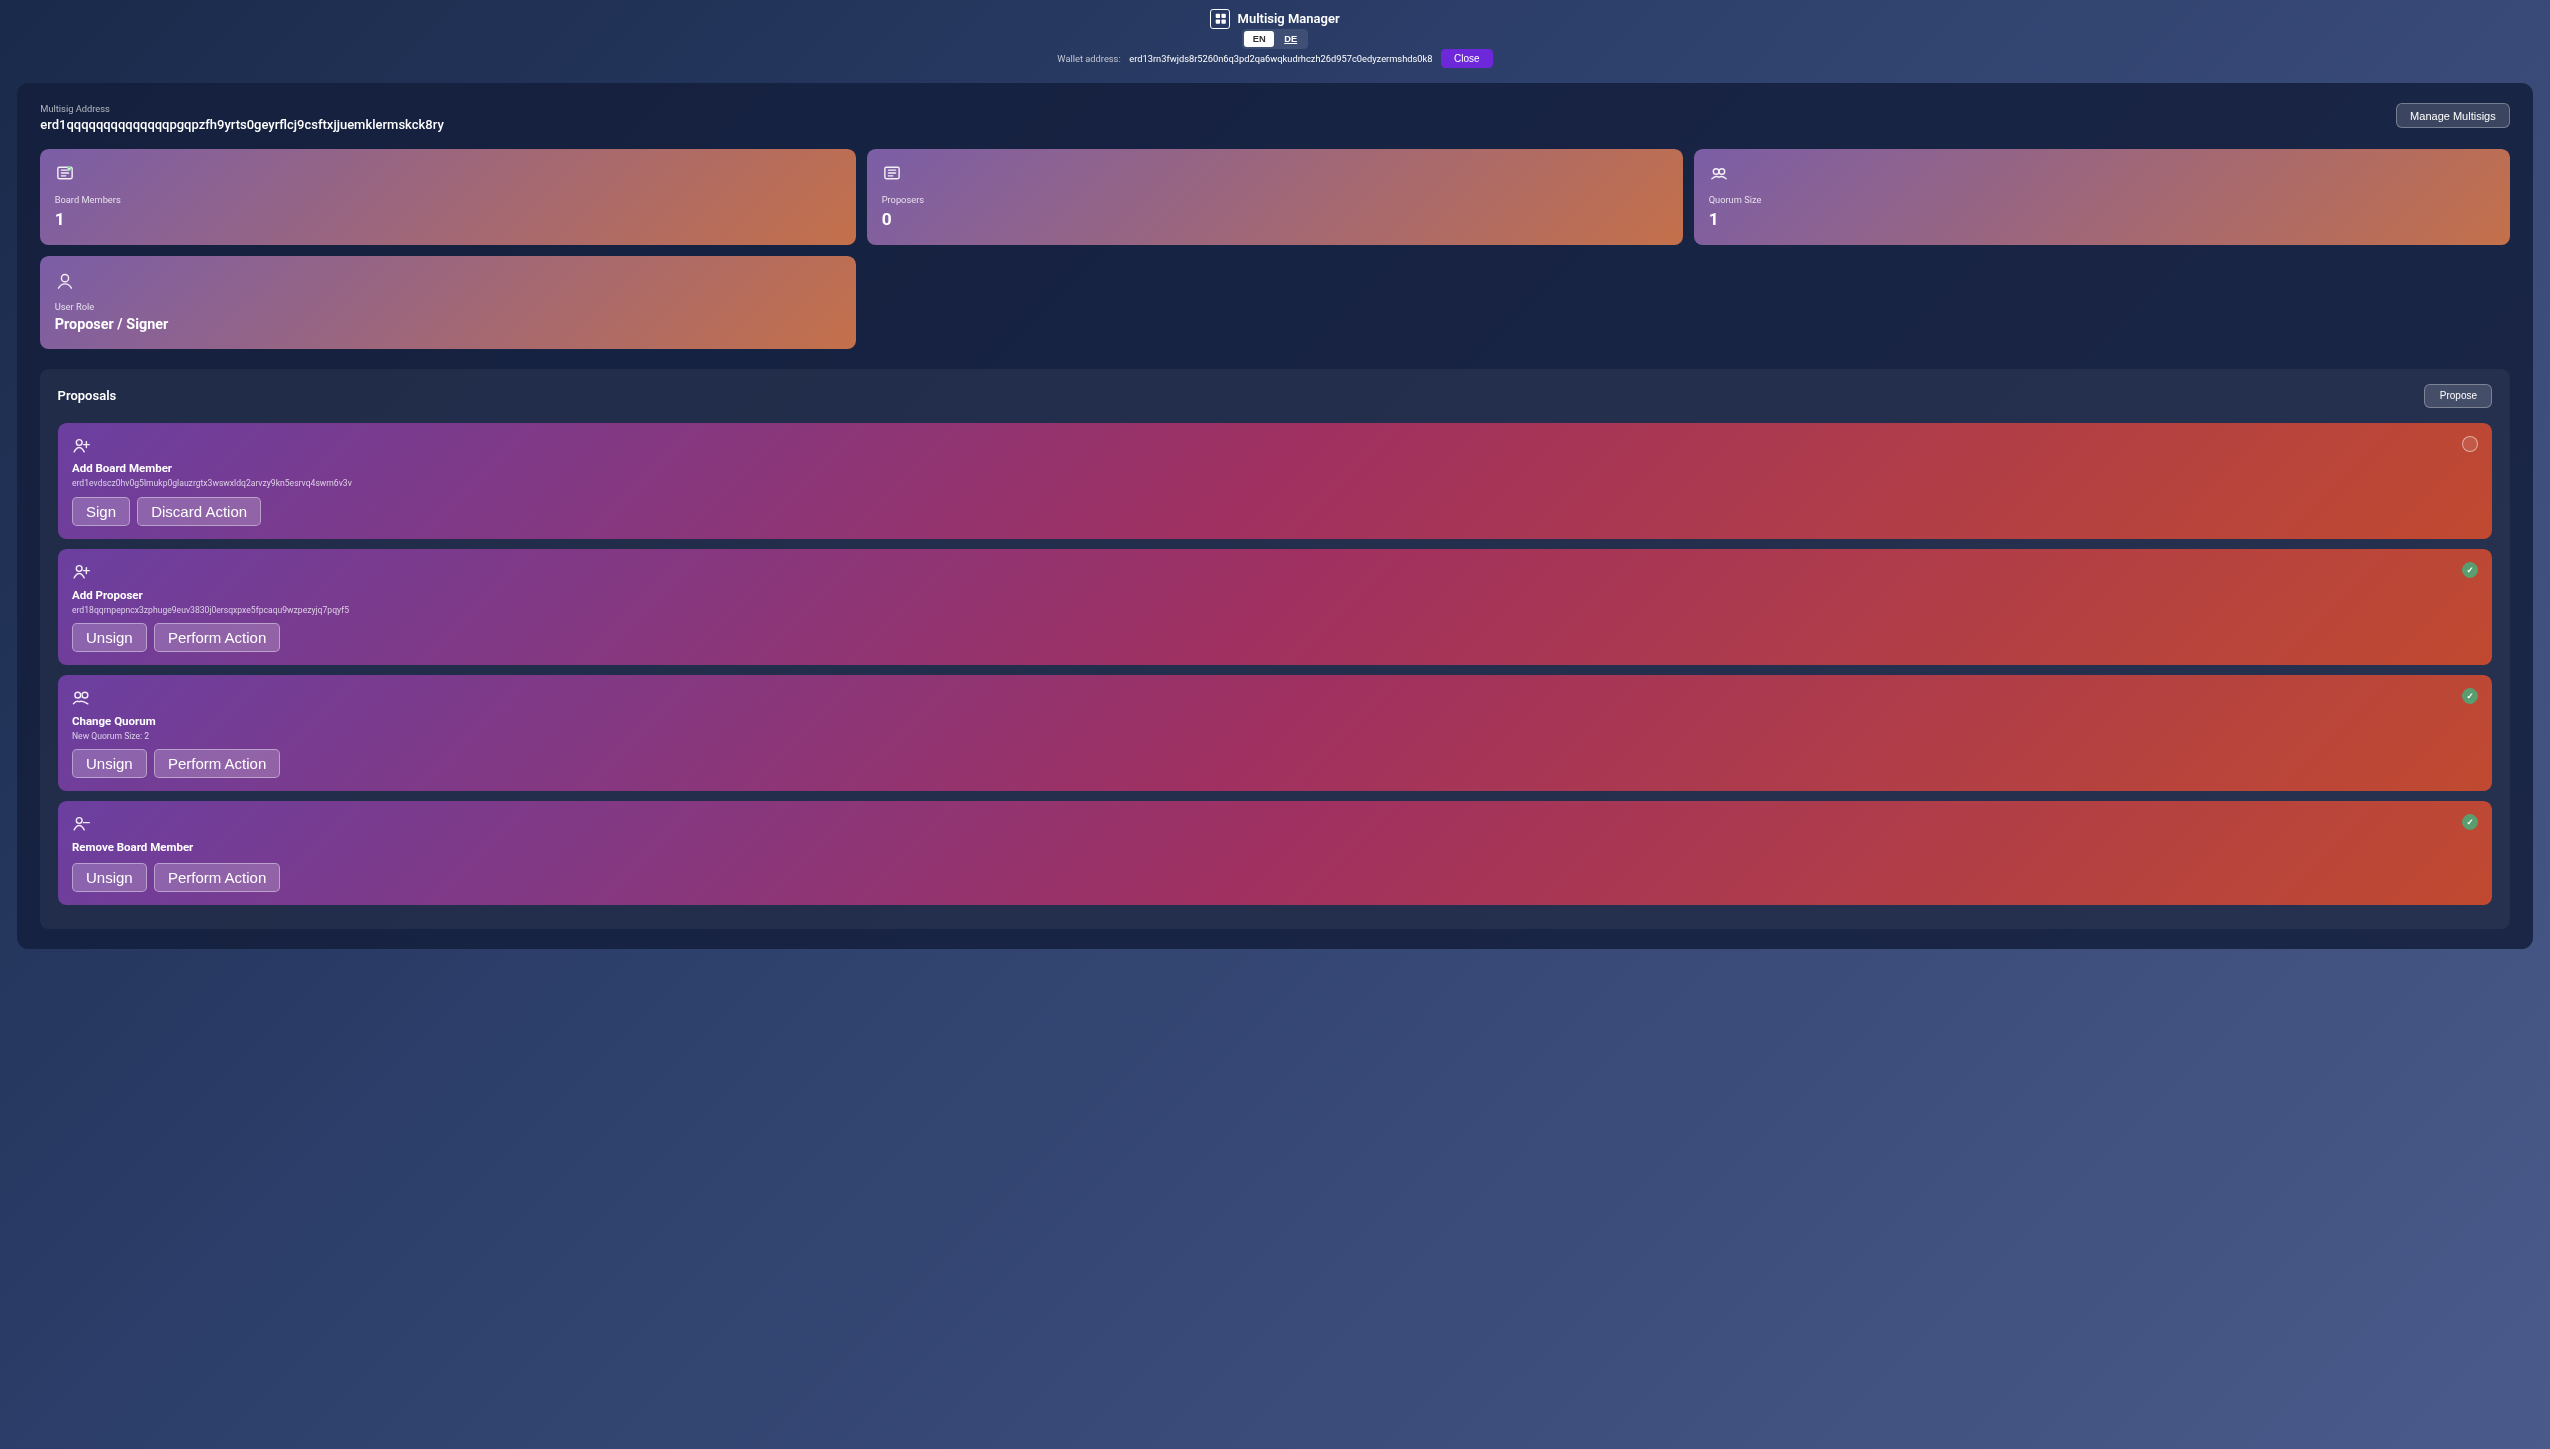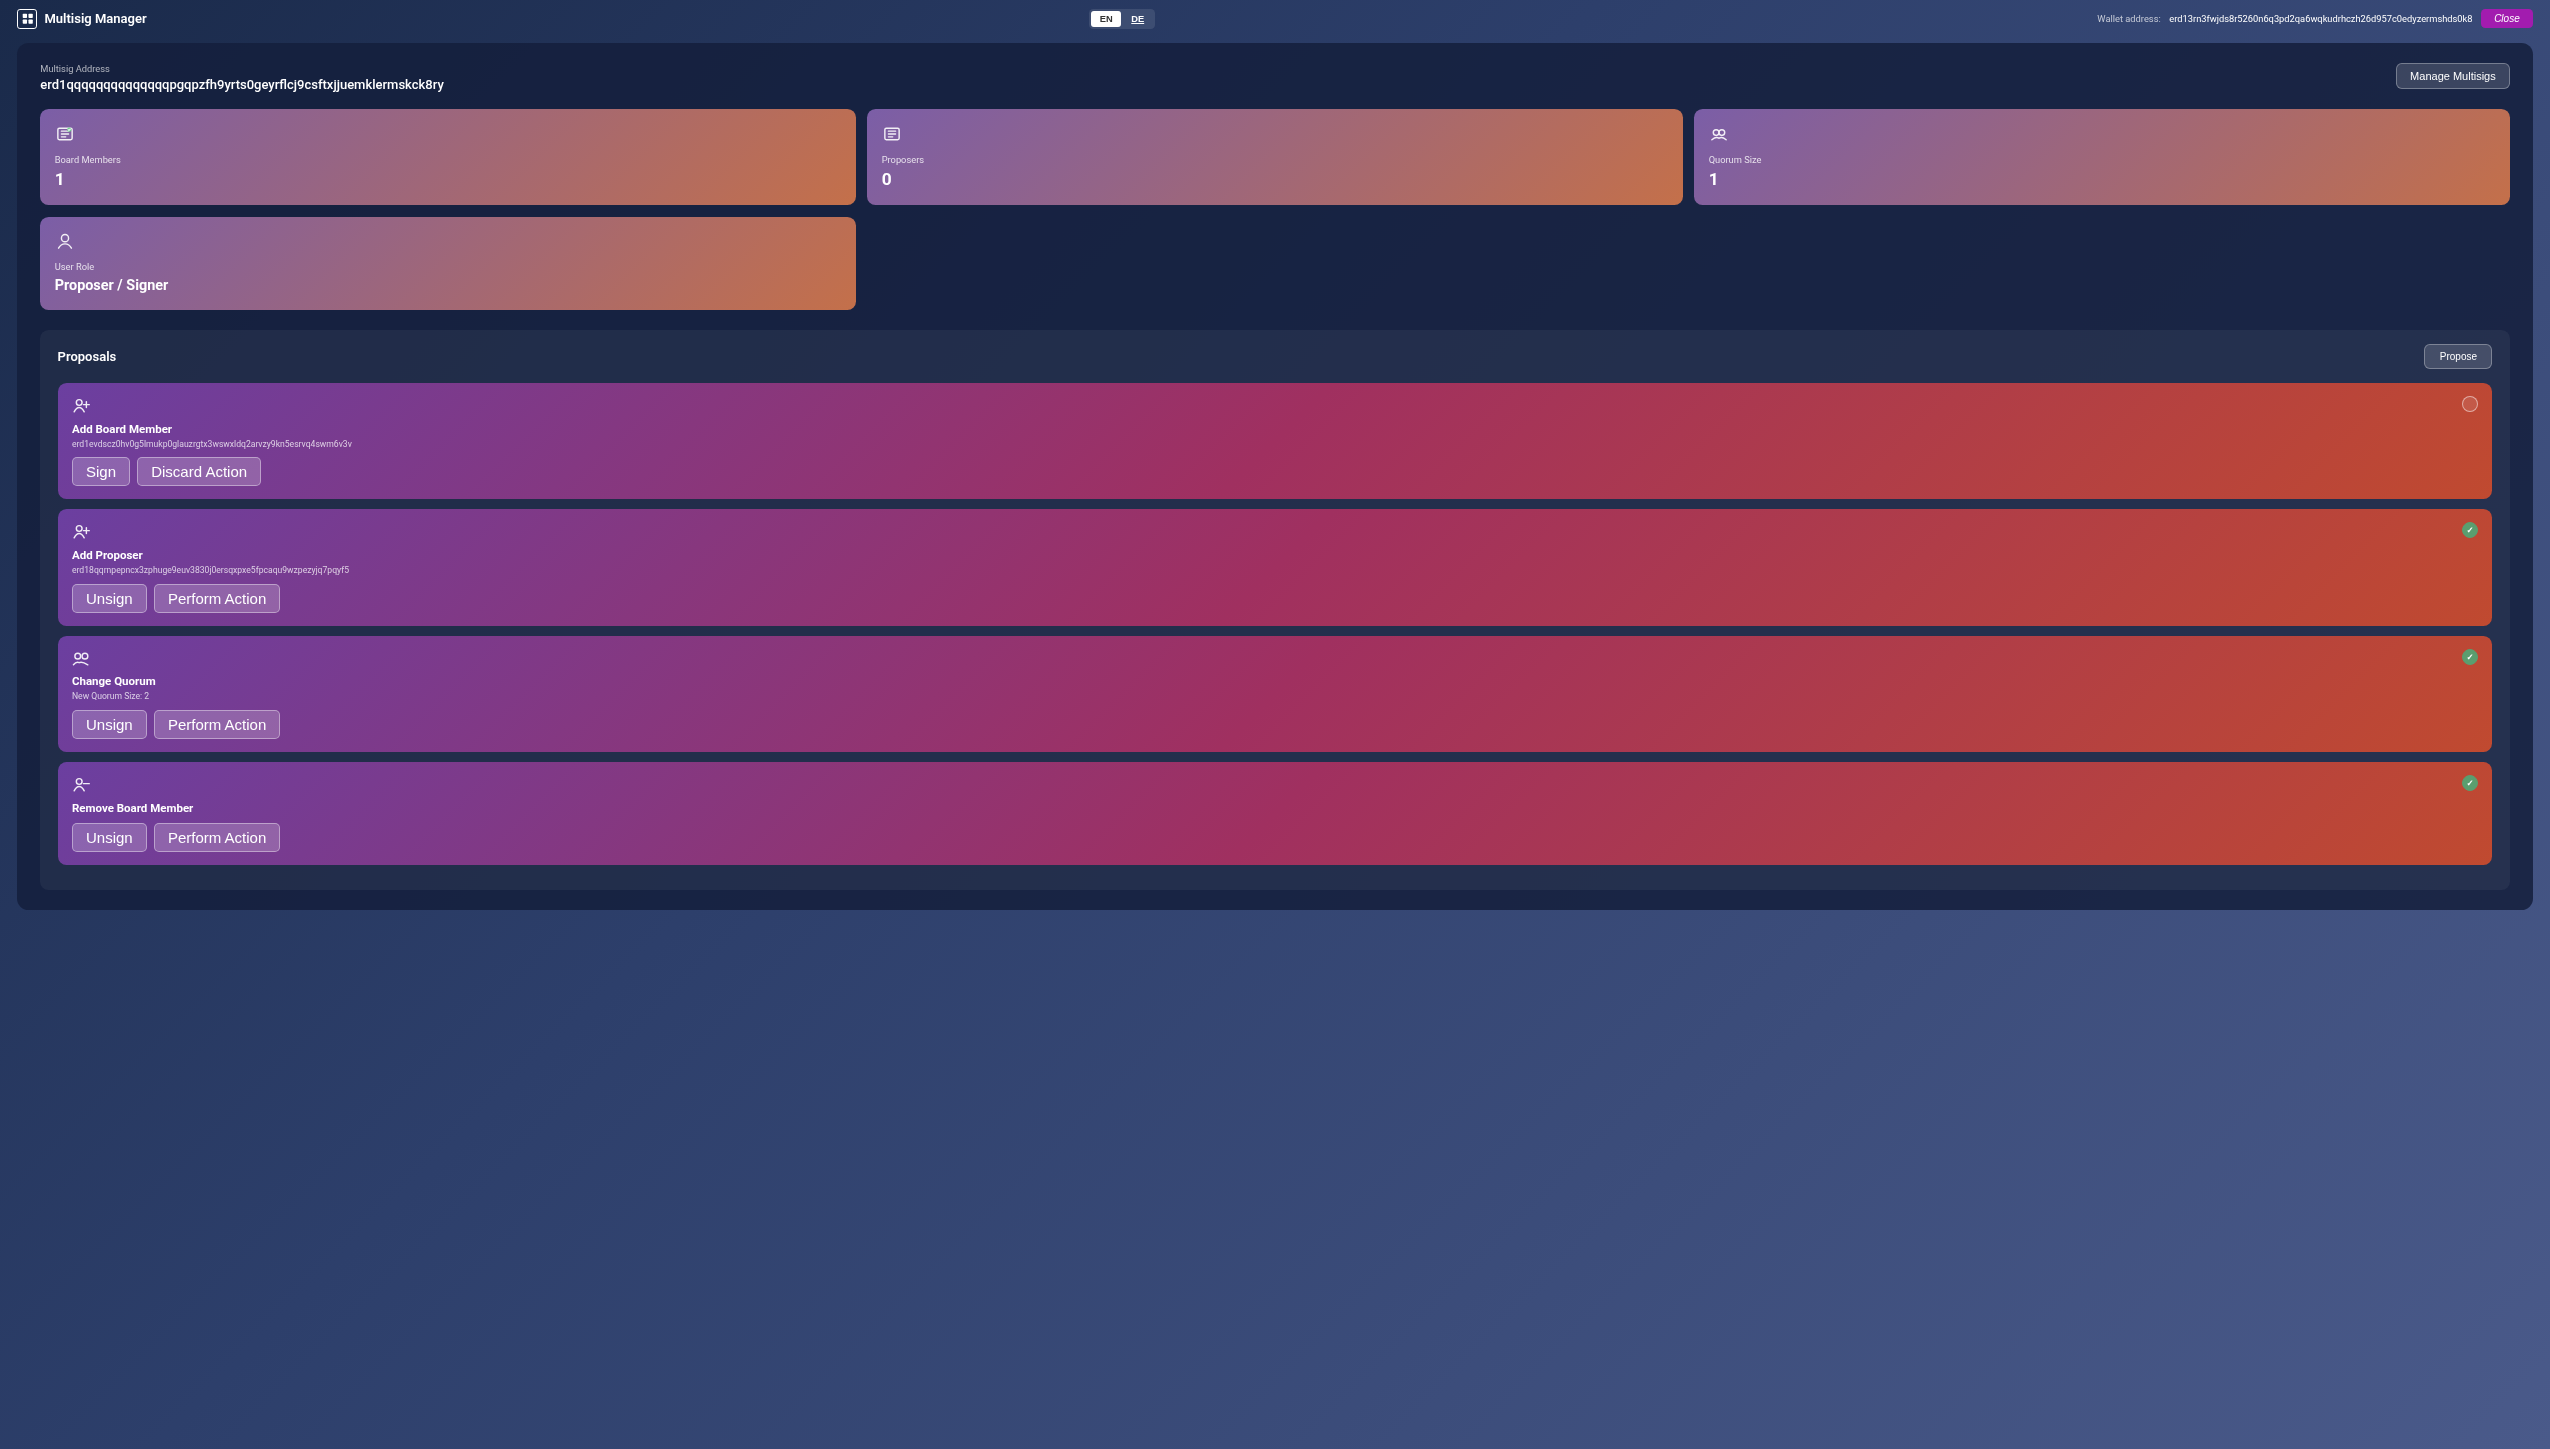--- a/index.html
+++ b/index.html
@@ -11,20 +11,21 @@
       color: #fff;
     }
 
     
     .header {
       display: flex;
       align-items: center;
       justify-content: space-between;
       padding: 8.6px 17.3px;
       background: transparent;
+      flex-direction: column;
     }
 
     .logo {
       display: flex;
       align-items: center;
       gap: 7.2px;
       font-size: 13px;
       font-weight: 600;
       color: #fff;
     }
@@ -74,28 +75,27 @@
     .wallet-label {
       color: rgba(255,255,255,0.7);
     }
 
     .wallet-address {
       color: #fff;
       font-size: 9.3px;
     }
 
     .close-btn {
-      background: #a21caf;
+      background: #6d28d9;
       border: none;
       color: #fff;
       padding: 4.3px 13px;
       border-radius: 4.3px;
       cursor: pointer;
       font-size: 10px;
-      font-style: italic;
     }
 
     
     .main-container {
       margin: 5.8px 17.3px 17.3px;
       background: rgba(20, 30, 60, 0.85);
       border-radius: 11.5px;
       padding: 20px 23px;
     }
 

